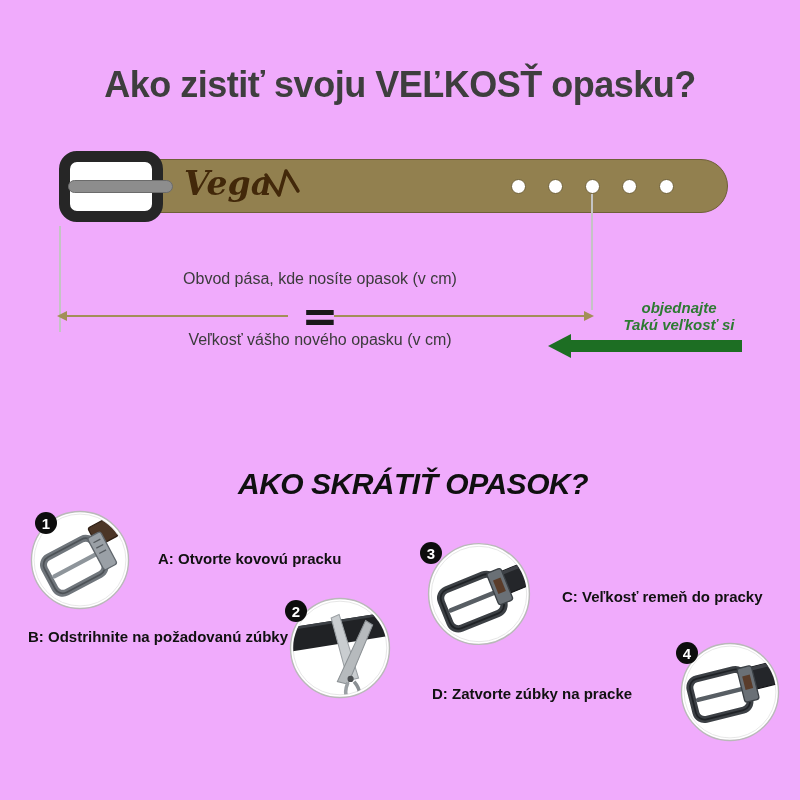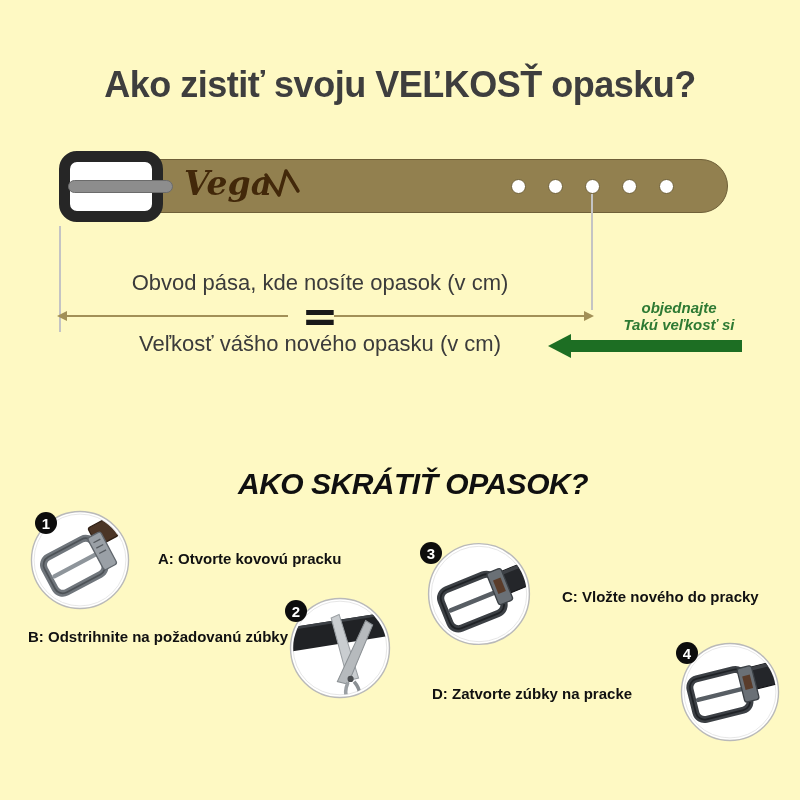--- a/index.html
+++ b/index.html
@@ -1,16 +1,16 @@
 <!DOCTYPE html>
 <html><head>
 <meta charset="utf-8">
 <style>
   html,body{margin:0;padding:0;background:#fff;}
-  .stage{position:relative;width:800px;height:800px;background:#fef9c3;overflow:hidden;
+  .stage{position:relative;width:800px;height:800px;background:#f0abfc;overflow:hidden;
          font-family:"Liberation Sans",sans-serif;}
   .abs{position:absolute;}
 
   
   .main-title{top:64px;left:0;width:800px;text-align:center;font-size:36px;font-weight:700;
               color:#3e3e3e;letter-spacing:-0.5px;}
   .section-title{top:467px;left:63px;width:700px;text-align:center;font-size:30px;font-weight:900;
                  font-style:italic;color:#101010;letter-spacing:-0.5px;}
 
   
@@ -29,21 +29,21 @@
   .vline-left{left:59px;top:226px;height:106px;}
   .vline-right{left:591px;top:194px;height:116px;}
   .hline{top:315px;height:2px;background:#a29057;}
   .hline-left{left:65px;width:223px;}
   .hline-right{left:334px;width:250px;}
   .arrowhead{width:0;height:0;top:311px;}
   .arrowhead-left{left:57px;border-top:5px solid transparent;border-bottom:5px solid transparent;
                   border-right:10px solid #a29057;}
   .arrowhead-right{left:584px;border-top:5px solid transparent;border-bottom:5px solid transparent;
                    border-left:10px solid #a29057;}
-  .measure-text{left:60px;width:520px;text-align:center;font-size:22px;color:#3b3b3b;}
+  .measure-text{left:60px;width:520px;text-align:center;font-size:16px;color:#3b3b3b;}
   .measure-top{top:270px;}
   .measure-bottom{top:331px;}
   .equals{left:290px;top:290px;width:60px;text-align:center;font-size:44px;font-weight:800;
           color:#191919;font-family:"DejaVu Sans",sans-serif;}
 
   
   .order-note{left:598px;top:299px;width:162px;text-align:center;font-size:15px;font-weight:700;
               font-style:italic;color:#2e7a33;line-height:17px;}
   .green-shaft{left:570px;top:340px;width:172px;height:12px;background:#1d6e23;}
   .green-head{left:548px;top:334px;width:0;height:0;border-top:12px solid transparent;
@@ -151,21 +151,21 @@
       <rect x="80" y="46" width="52" height="26" rx="2" fill="#24262a" stroke="#121316" stroke-width="1.2"></rect>
       <rect x="80" y="46" width="52" height="4" fill="#3e4146"></rect>
       <rect x="18" y="42" width="64" height="46" rx="10" fill="none" stroke="#3c4045" stroke-width="8"></rect>
       <rect x="18" y="42" width="64" height="46" rx="10" fill="none" stroke="#1f2226" stroke-width="2"></rect>
       <line x1="78" y1="65" x2="24" y2="65" stroke="#585e64" stroke-width="5" stroke-linecap="round"></line>
       <rect x="76" y="42" width="17" height="38" rx="3" fill="#6a7076" stroke="#3b4045" stroke-width="1.5"></rect>
       <rect x="80" y="52" width="9" height="16" fill="#5a3c2a"></rect>
     </g>
   </svg>
   <div class="abs badge" style="left:420px;top:542px">3</div>
-  <div class="abs step-label" style="left:562px;top:588px">C: Vložte nového do pracky</div>
+  <div class="abs step-label" style="left:562px;top:588px">C: Veľkosť remeň do pracky</div>
 
   <svg class="abs step-photo" style="left:678px;top:640px;width:104px;height:104px" viewBox="0 0 120 120">
     <defs>
         <clipPath id="clip4">
           <circle cx="60" cy="60" r="53"></circle>
         </clipPath>
       </defs>
     <circle cx="60" cy="60" r="56" fill="#ffffff" stroke="#b9b9b9" stroke-width="1.6"></circle>
     <circle cx="60" cy="60" r="53" fill="none" stroke="#e3e3e3" stroke-width="1"></circle>
     <g clip-path="url(#clip4)" transform="rotate(-14 60 60)">

